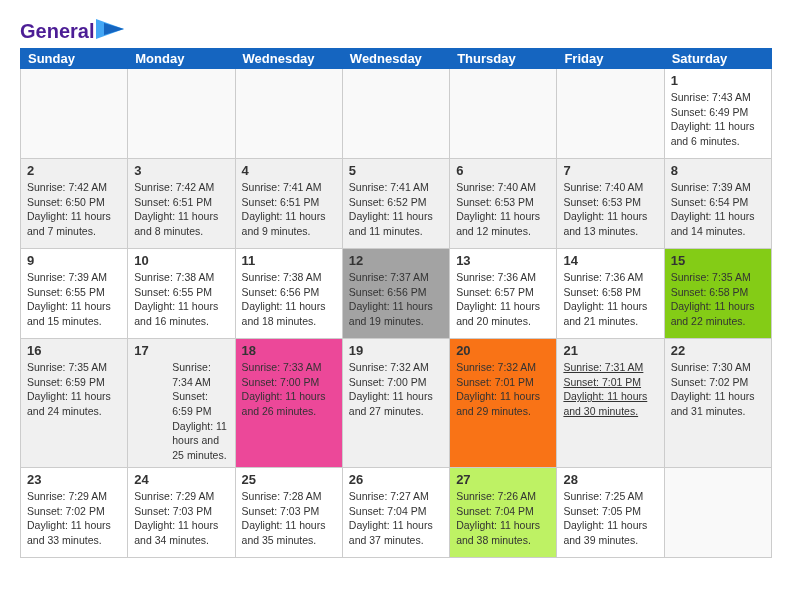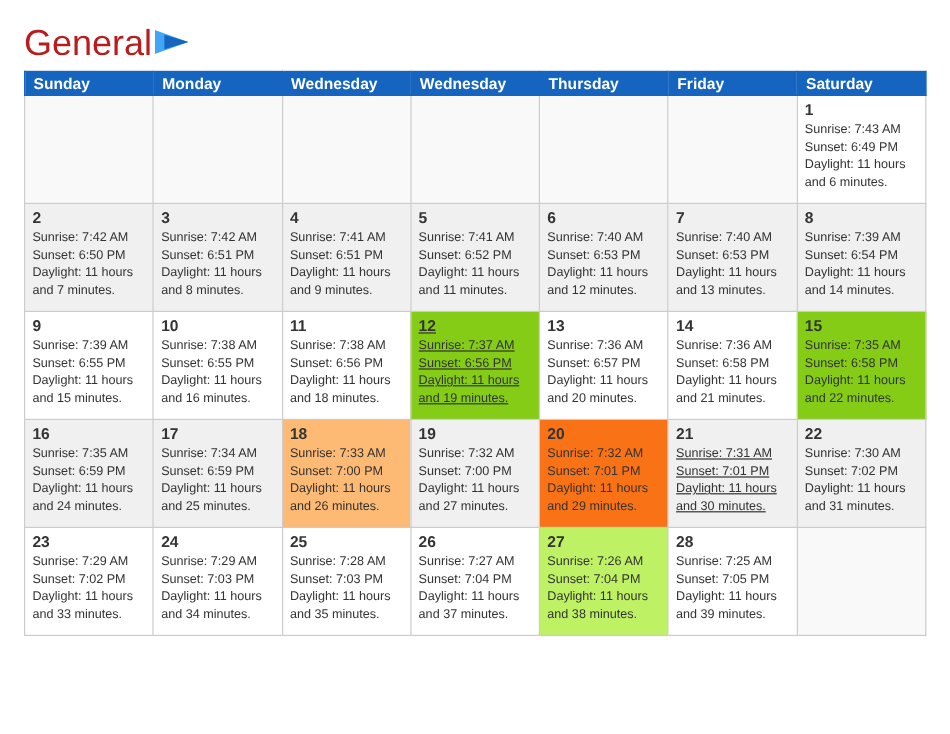--- a/index.html
+++ b/index.html
@@ -74,21 +74,21 @@
     tr:nth-child(odd) td { background: #fff; }
     tr:first-child th { background: #1565C0; }
     .calendar tbody tr td.empty { background: #f9f9f9 !important; }
   </style>
 </head>
 <body>
 
 <div class="header">
   <div class="logo">
     <div style="display:flex; align-items:center;">
-      <span style="font-size:30px; font-weight:normal; color:#b91c1c; line-height:1.1;">
+      <span style="font-size:20px; font-weight:bold; color:#4c1d95; line-height:1.1;">
         General
       </span>
       <svg width="28" height="20" viewBox="0 0 28 20" style="margin-left:2px; margin-top:-4px;">
         <polygon points="0,0 28,10 0,20" fill="#2196F3" opacity="0.85"></polygon>
         <polygon points="8,4 28,10 8,16" fill="#1565C0"></polygon>
       </svg>
     </div>
     <span style="font-size:22px; font-weight:bold; color:#1565C0; margin-top:-4px;"></span>
   </div>
   <div class="title-block">
@@ -180,21 +180,21 @@
           <div class="day-info" style="white-space: pre-line;">Sunrise: 7:38 AM
 Sunset: 6:55 PM
 Daylight: 11 hours and 16 minutes.</div>
         </td>
         <td style="background: rgb(255, 255, 255);">
           <span class="day-number">11</span>
           <div class="day-info" style="white-space: pre-line;">Sunrise: 7:38 AM
 Sunset: 6:56 PM
 Daylight: 11 hours and 18 minutes.</div>
         </td>
-        <td style="background: #84cc16; text-decoration: underline;">
+        <td style="background: #a3a3a3;">
           <span class="day-number">12</span>
           <div class="day-info" style="white-space: pre-line;">Sunrise: 7:37 AM
 Sunset: 6:56 PM
 Daylight: 11 hours and 19 minutes.</div>
         </td>
         <td style="background: rgb(255, 255, 255);">
           <span class="day-number">13</span>
           <div class="day-info" style="white-space: pre-line;">Sunrise: 7:36 AM
 Sunset: 6:57 PM
 Daylight: 11 hours and 20 minutes.</div>
@@ -214,25 +214,25 @@
       </tr>
       <tr>
         <td style="background: rgb(240, 240, 240);">
           <span class="day-number">16</span>
           <div class="day-info" style="white-space: pre-line;">Sunrise: 7:35 AM
 Sunset: 6:59 PM
 Daylight: 11 hours and 24 minutes.</div>
         </td>
         <td style="background: rgb(240, 240, 240);">
           <span class="day-number">17</span>
-          <div class="day-info" style="white-space: pre-line;">Sunrise: 7:34 AM
+          <div class="day-info" style="white-space: pre-line; margin-left: 38px;">Sunrise: 7:34 AM
 Sunset: 6:59 PM
 Daylight: 11 hours and 25 minutes.</div>
         </td>
-        <td style="background: #fdba74;">
+        <td style="background: #ec4899;">
           <span class="day-number">18</span>
           <div class="day-info" style="white-space: pre-line;">Sunrise: 7:33 AM
 Sunset: 7:00 PM
 Daylight: 11 hours and 26 minutes.</div>
         </td>
         <td style="background: rgb(240, 240, 240);">
           <span class="day-number">19</span>
           <div class="day-info" style="white-space: pre-line;">Sunrise: 7:32 AM
 Sunset: 7:00 PM
 Daylight: 11 hours and 27 minutes.</div>

